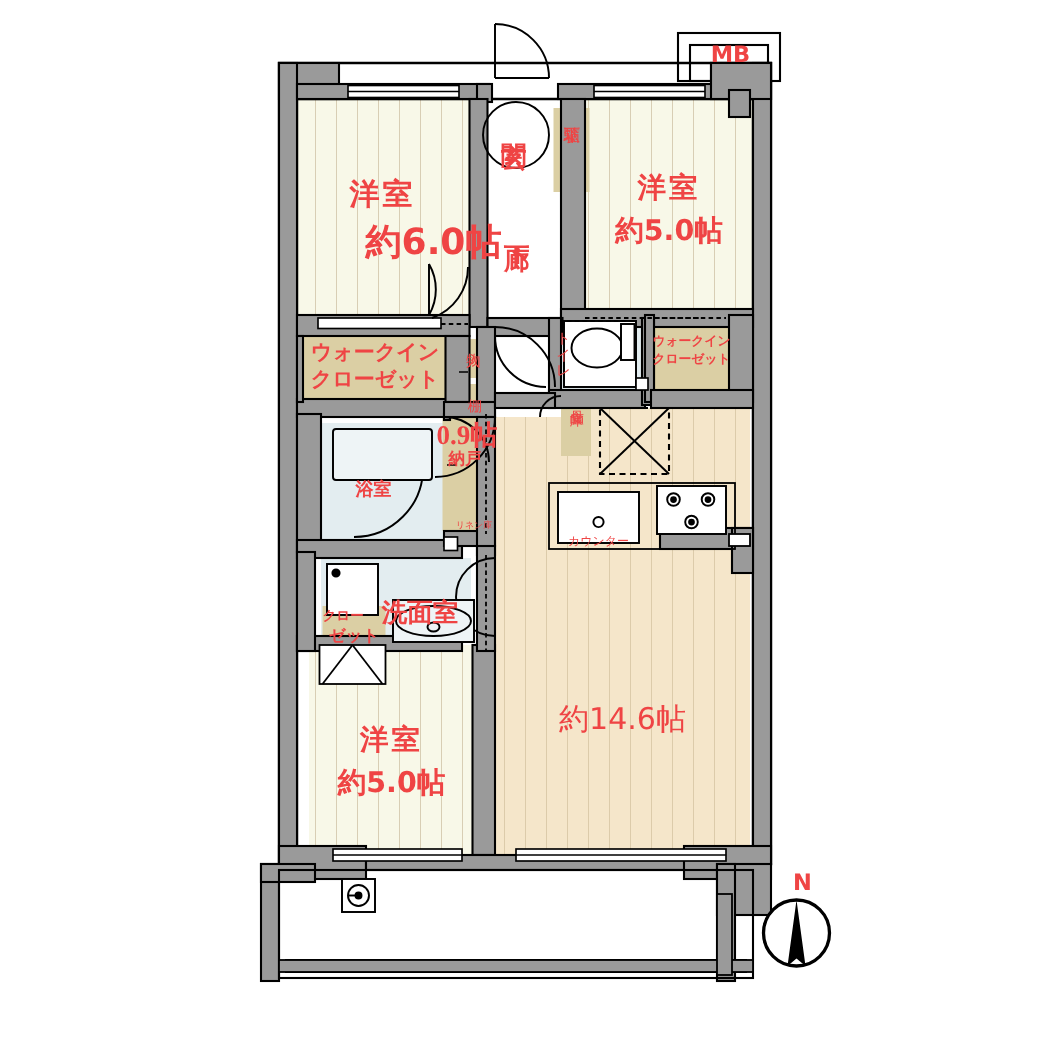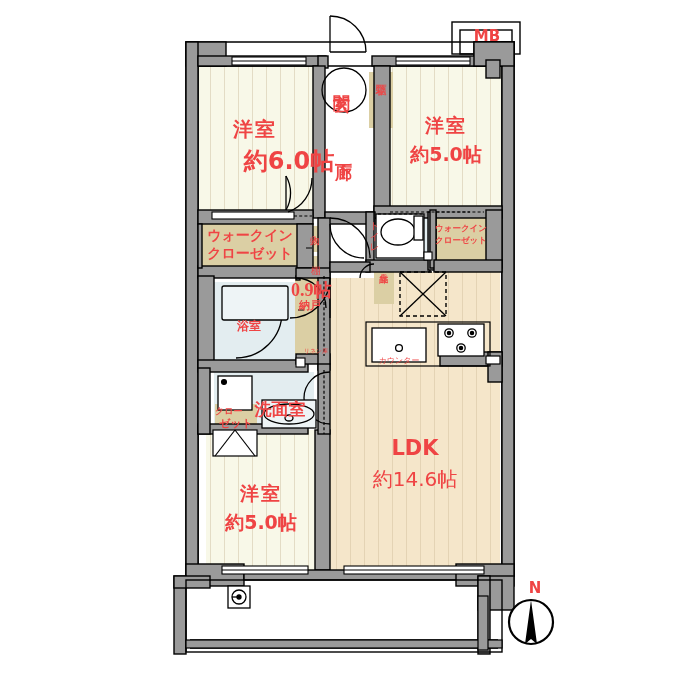--- a/index.html
+++ b/index.html
@@ -308,21 +308,20 @@
   <div class="lbl" style="left:240px;top:378px;width:80px;font-size:17px;font-weight:bold;margin-top:22px;">洗面室</div>
 
   <div class="lbl" style="left:299px;top:348px;width:34px;font-size:6px;">リネン庫</div>
 
   <div class="lbl" style="left:215px;top:406px;width:26px;font-size:9px;font-weight:bold;">クロー</div>
   <div class="lbl" style="left:215px;top:418px;width:42px;font-size:11px;font-weight:bold;">ゼット</div>
 
   <div class="lbl" style="left:212px;top:483px;width:98px;font-size:19px;font-weight:bold;letter-spacing:2px;">洋室</div>
   <div class="lbl" style="left:208px;top:512px;width:106px;font-size:19px;font-weight:bold;">約5.0帖</div>
 
-  <div class="lbl" style="left:352px;top:437px;width:126px;font-size:21px;font-weight:bold;">LDK</div>
   <div class="lbl" style="left:348px;top:468px;width:134px;font-size:20px;font-weight:normal;">約14.6帖</div>
 
   <div class="lbl" style="left:368px;top:357px;width:62px;font-size:8px;text-align:center;">カウンター</div>
 
 
   <div style="position:absolute;left:505px;top:582px;width:62px;height:72px;">
     <div class="lbl" style="left:16px;top:-2px;width:28px;font-size:15px;font-weight:bold;">N</div>
     <svg width="62" height="72" viewBox="0 0 62 72">
       <circle cx="26" cy="40" r="22" fill="#fff" stroke="#000" stroke-width="2.2"></circle>
       <polygon points="26,18 32,62 26,57 20,62" fill="#000"></polygon>

